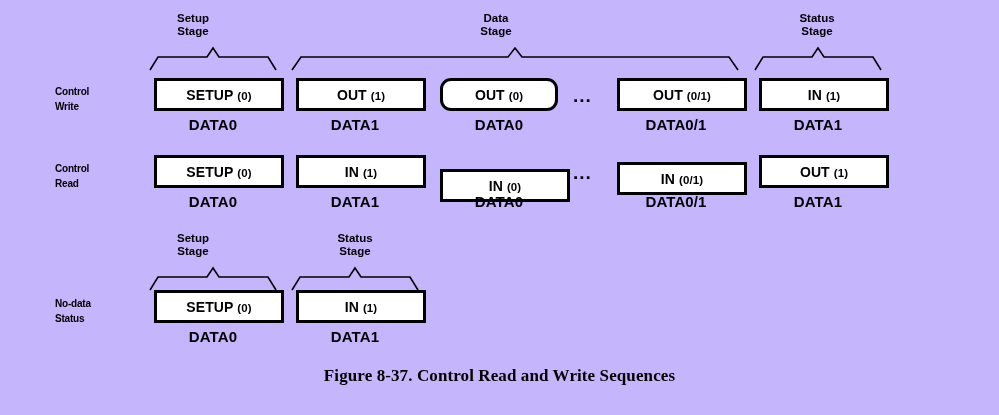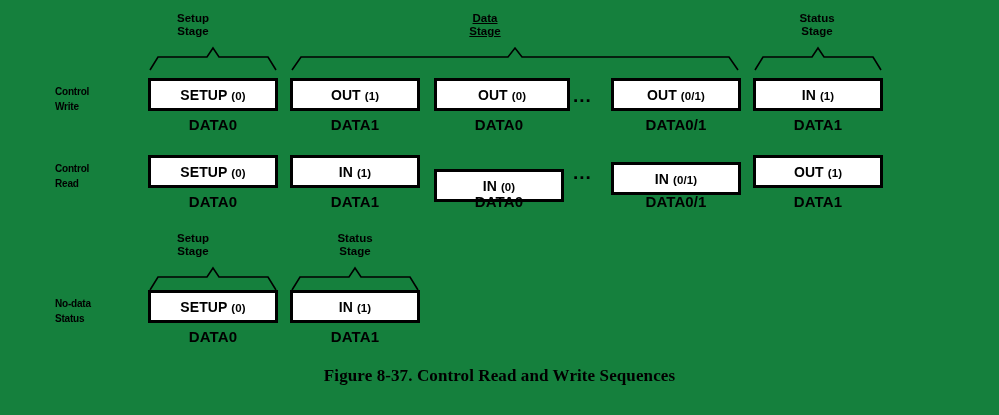--- a/index.html
+++ b/index.html
@@ -9,21 +9,21 @@
   }
   body {
     font-family: "Liberation Sans", sans-serif;
     color: #000000;
   }
   #figure {
     position: relative;
     width: 999px;
     height: 415px;
     overflow: hidden;
-    background: #15803d;
+    background: #c4b5fd;
   }
 
   
   .row-label {
     position: absolute;
     font-size: 10px;
     font-weight: bold;
     line-height: 15px;
     letter-spacing: -0.2px;
     white-space: pre-line;
@@ -33,20 +33,21 @@
   
   .pkt {
     position: absolute;
     box-sizing: border-box;
     border: 3px solid #000000;
     background: #ffffff;
     display: flex;
     align-items: center;
     justify-content: center;
     height: 33px;
+    margin-left: 6px;
   }
   .pkt-text {
     font-size: 14px;
     font-weight: bold;
     white-space: nowrap;
     letter-spacing: 0.1px;
   }
   .pkt-text .tog {
     font-size: 11.5px;
     font-weight: bold;
@@ -100,21 +101,21 @@
     letter-spacing: 0.1px;
   }
 </style>
 </head>
 <body>
 
 <div id="figure">
 
   <div class="stage-label" style="left:163px; top:12px; width:60px;">Setup
 Stage</div>
-  <div class="stage-label" style="left:455px; top:12px; width:60px;text-decoration:underline;">Data
+  <div class="stage-label" style="left:466px; top:12px; width:60px;">Data
 Stage</div>
   <div class="stage-label" style="left:787px; top:12px; width:60px;">Status
 Stage</div>
 
   <div class="bracket" style="left:148px; top:44px; width:130px; height:28px;">
     <svg width="130" height="28" viewBox="0 0 130 28">
       <path d="M 2 26 L 10 13 L 59 13 L 65 4 L 71 13 L 120 13 L 128 26" fill="none" stroke="#000" stroke-width="1.6" stroke-linejoin="miter" stroke-linecap="butt"></path>
     </svg>
   </div>
 
@@ -136,21 +137,21 @@
   <div class="pkt" style="left:148px; top:78px; width:130px;">
     <span class="pkt-text"><span>SETUP</span> <span class="tog">(0)</span></span>
   </div>
   <div class="data-lbl" style="left:148px; top:116px; width:130px;">DATA0</div>
 
   <div class="pkt" style="left:290px; top:78px; width:130px;">
     <span class="pkt-text"><span>OUT</span> <span class="tog">(1)</span></span>
   </div>
   <div class="data-lbl" style="left:290px; top:116px; width:130px;">DATA1</div>
 
-  <div class="pkt" style="left:434px; top:78px; width:136px;">
+  <div class="pkt" style="left:434px; top:78px; width:118px;border-radius:11px;">
     <span class="pkt-text"><span>OUT</span> <span class="tog">(0)</span></span>
   </div>
   <div class="data-lbl" style="left:434px; top:116px; width:130px;">DATA0</div>
 
   <div class="ellipsis" style="left:573px; top:86px;">...</div>
 
   <div class="pkt" style="left:611px; top:78px; width:130px;">
     <span class="pkt-text"><span>OUT</span> <span class="tog">(0/1)</span></span>
   </div>
   <div class="data-lbl" style="left:611px; top:116px; width:130px;">DATA0/1</div>

